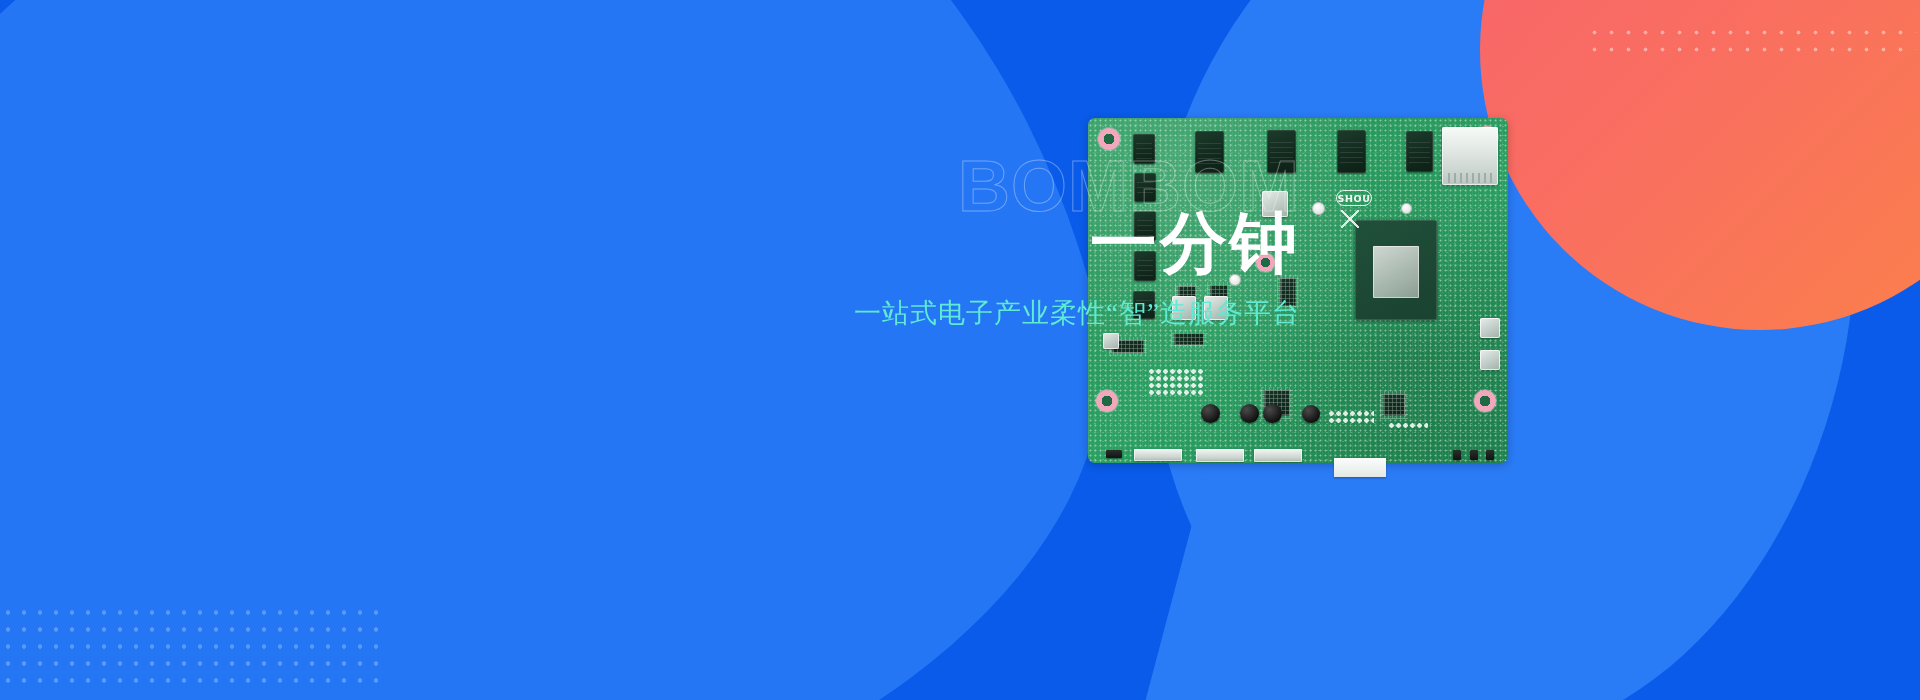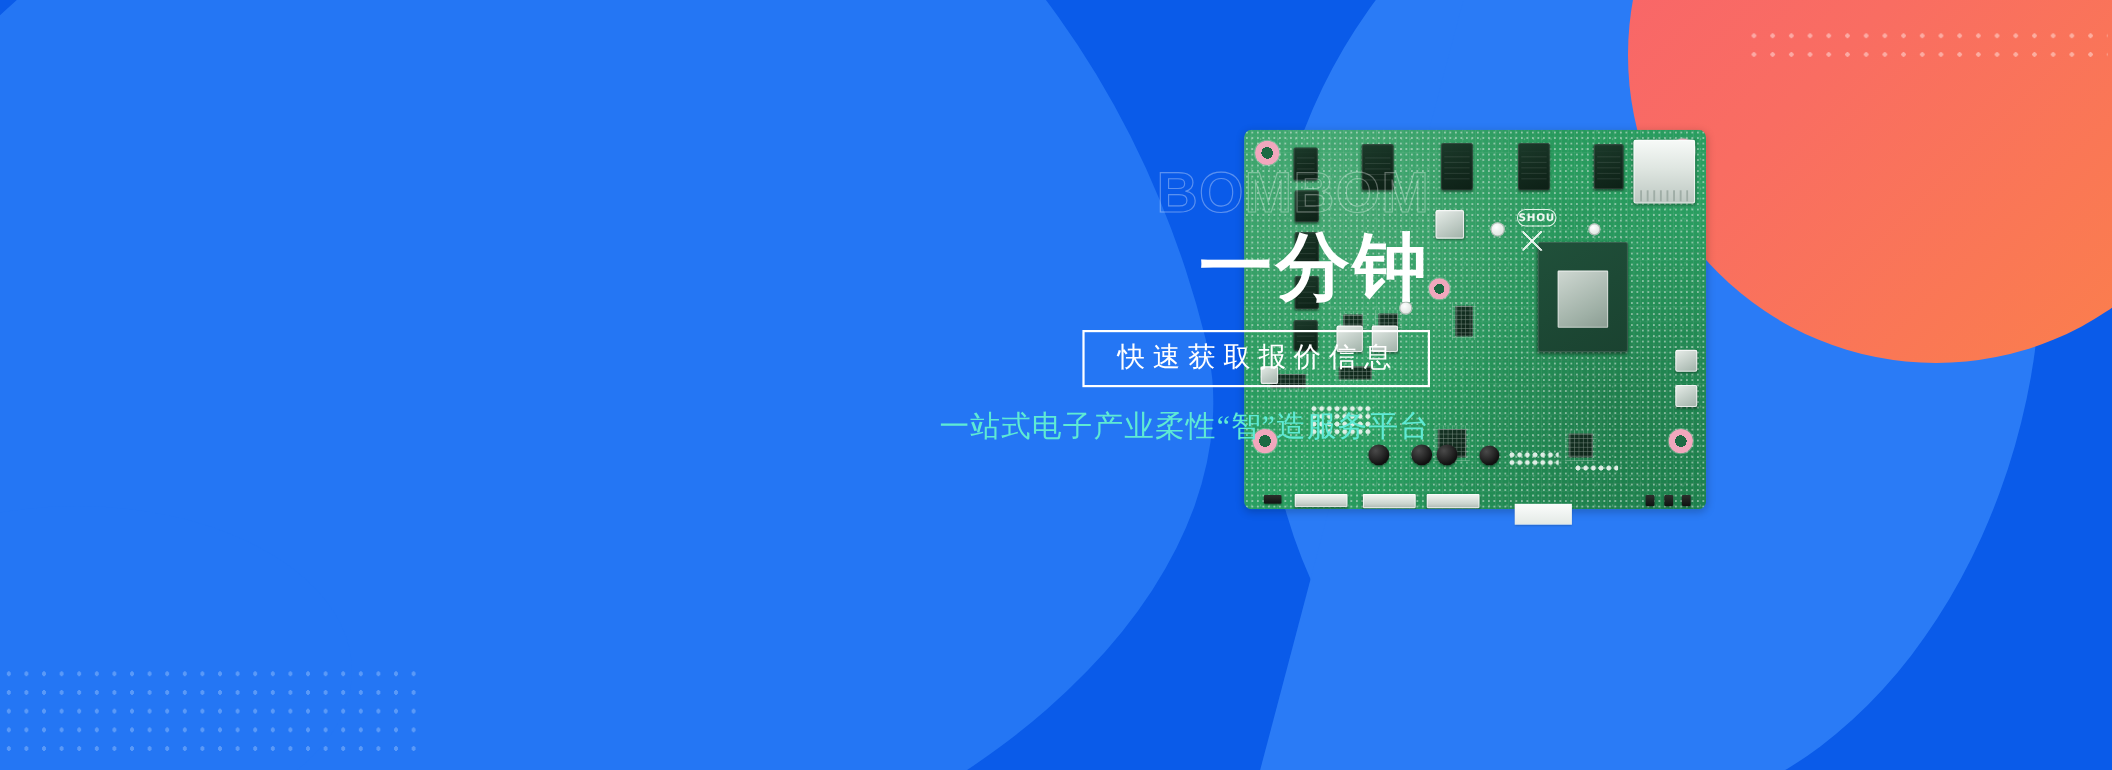--- a/index.html
+++ b/index.html
@@ -72,21 +72,21 @@
   .copy{
     position:absolute;
     left:740px;top:150px;
     width:560px;
     text-align:right;
   }
   .ghost{
     position:absolute;
     left:0;top:0;
     width:560px;
-    font-size:52px;
+    font-size:72px;
     font-weight:bold;
     letter-spacing:1px;
     line-height:1;
     color:transparent;
     -webkit-text-stroke:1px rgba(255,255,255,.33);
     white-space:nowrap;
     pointer-events:none;
     user-select:none;
   }
   .headline{
@@ -121,21 +121,21 @@
     font-size:27px;
     letter-spacing:1px;
     color:#5eead4;
     white-space:nowrap;
   }
 
   
   .board-wrap{
     position:absolute;
     left:1088px;top:118px;
-    width:420px;height:345px;margin-left:43px;
+    width:420px;height:345px;
   }
   .board{
     position:absolute;inset:0;
     border-radius:7px;
     background:
       radial-gradient(circle at 22% 18%, rgba(255,255,255,.14), transparent 46%),
       radial-gradient(circle at 78% 72%, rgba(0,0,0,.16), transparent 52%),
       linear-gradient(148deg,#2e9f62 0%,#27995c 28%,#2aa062 55%,#1f8a52 100%);
     box-shadow:0 2px 8px rgba(0,0,0,.22);
     overflow:hidden;
@@ -346,17 +346,16 @@
 
     </div>
     <div class="cmp label-white" style="position:absolute;left:246px;top:340px;width:52px;height:19px;"></div>
   </div>
 
   <div class="copy">
     <div class="ghost">BOMBOM</div>
     <div class="headline">
       <span class="l1">一分钟</span>
     </div>
-    <div class="cta">快速获取报价信息</div>
     <div class="tagline">一站式电子产业柔性“智”造服务平台</div>
   </div>
 
 </div>
 
 </body></html>

